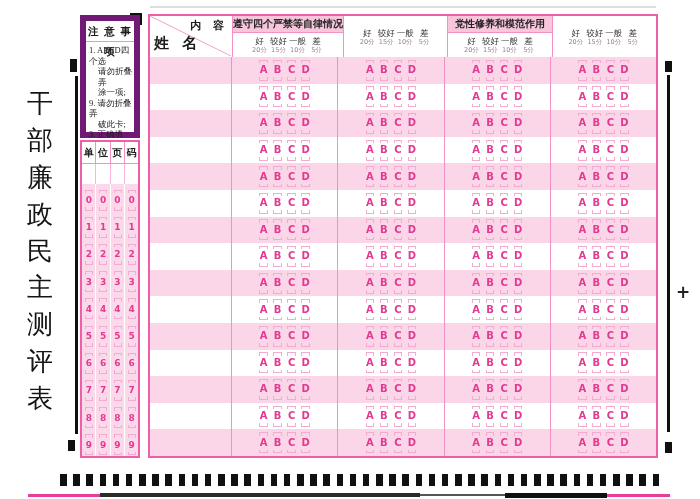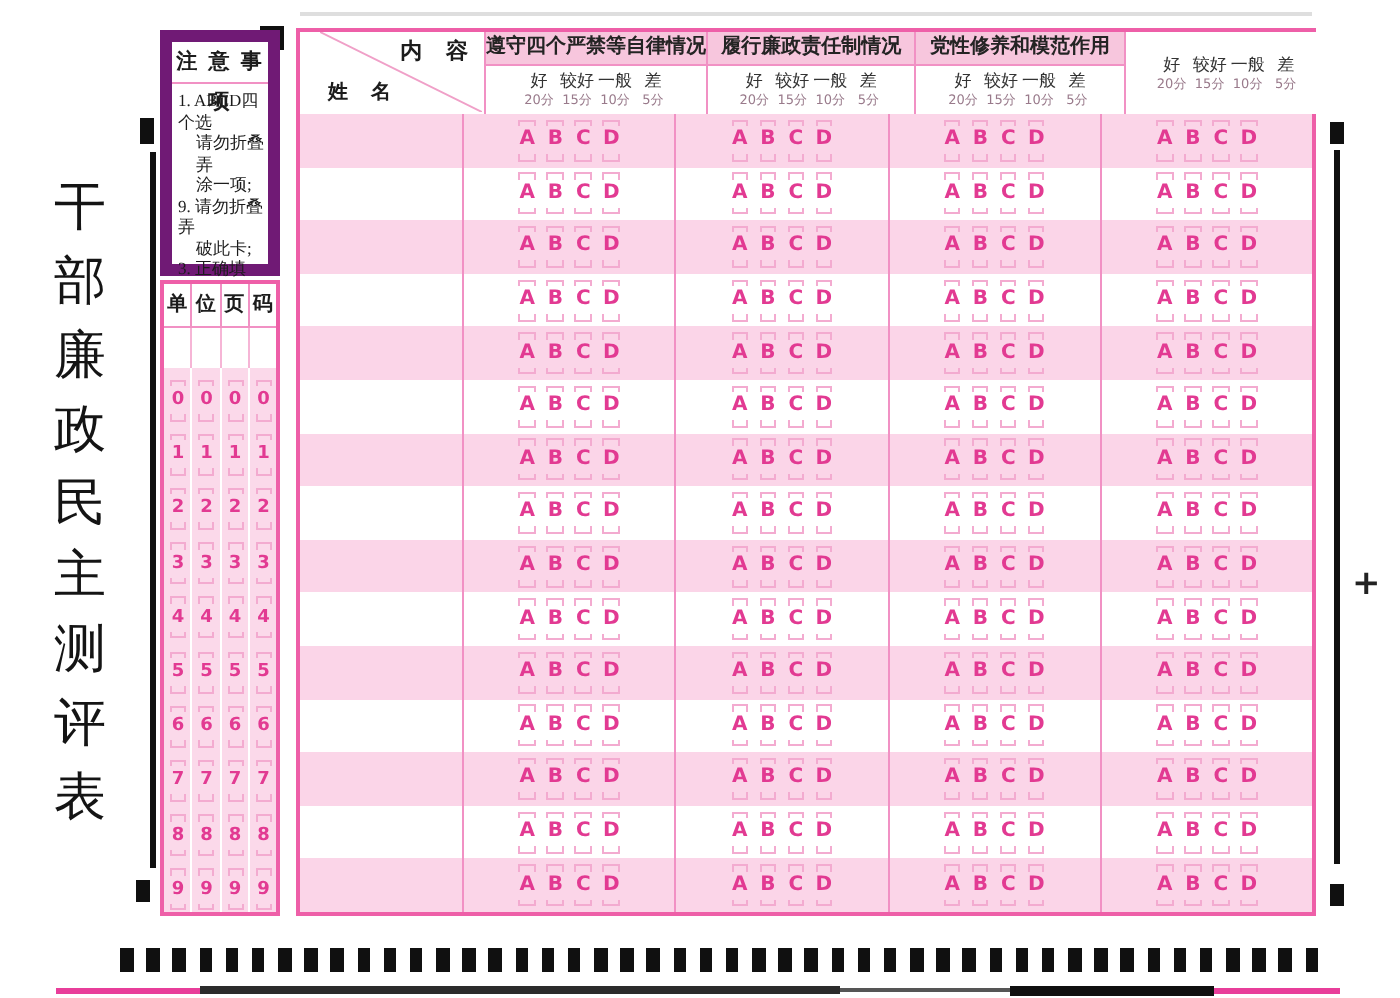--- a/index.html
+++ b/index.html
@@ -42,25 +42,25 @@
   .bub{position:relative;display:inline-block;width:10.5px;height:12px;line-height:12px;
        text-align:center;font-size:10px;font-weight:bold;color:#e23a92;}
   .bub::before,.bub::after{content:"";position:absolute;left:1px;right:1px;height:2.5px;
        border:1px solid #f3abd0;}
   .bub::before{top:-4.5px;border-bottom:none;}
   .bub::after{bottom:-4.5px;border-top:none;}
   .dbub{position:absolute;font-size:9px;width:10px;}
   
   #table{position:absolute;left:148px;top:14px;width:510px;height:444px;border:2px solid #ee5fa8;
          box-sizing:border-box;background:#fff;}
-  #thead{position:absolute;left:10px;top:0;width:100%;height:41px;display:flex;}
+  #thead{position:absolute;left:0;top:0;width:100%;height:41px;display:flex;}
   #corner{width:82px;position:relative;border-right:1px solid #f191c4;background:#fff;}
   #corner svg{position:absolute;left:0;top:0;}
   #corner .c-top{position:absolute;right:4px;top:2px;font-size:11px;font-weight:bold;color:#1c1c1c;letter-spacing:4px;}
-  #corner .c-bot{position:absolute;left:4px;bottom:4px;font-size:10px;font-weight:bold;color:#1c1c1c;letter-spacing:4px;}
+  #corner .c-bot{position:absolute;left:4px;bottom:4px;font-size:15px;font-weight:bold;color:#1c1c1c;letter-spacing:4px;}
   .hcol{flex:1;display:flex;flex-direction:column;border-right:1px solid #f191c4;}
   .hcol:last-child{border-right:none;}
   .hcol .ht{height:16px;line-height:16px;background:#f7c6dd;border-bottom:1px solid #f191c4;
         text-align:center;font-size:10px;font-weight:bold;color:#242424;white-space:nowrap;overflow:hidden;}
   .hcol .hs{flex:1;display:flex;justify-content:center;align-items:center;background:#fff;
         border-bottom:0;}
   .hs .sc{width:19px;text-align:center;}
   .hs .sc .r{font-size:8.5px;color:#333;line-height:10px;display:block;}
   .hs .sc .p{font-size:6.5px;color:#997a8b;line-height:8px;display:block;}
   #tbody{position:absolute;left:0;top:41px;width:100%;bottom:0;}
@@ -206,21 +206,20 @@
               <span class="r">一般</span>
               <span class="p">10分</span>
             </div>
             <div class="sc">
               <span class="r">差</span>
               <span class="p">5分</span>
             </div>
           </div>
         </div>
         <div class="hcol">
-          <div class="ht">履行廉政责任制情况</div>
           <div class="hs">
             <div class="sc">
               <span class="r">好</span>
               <span class="p">20分</span>
             </div>
             <div class="sc">
               <span class="r">较好</span>
               <span class="p">15分</span>
             </div>
             <div class="sc">

